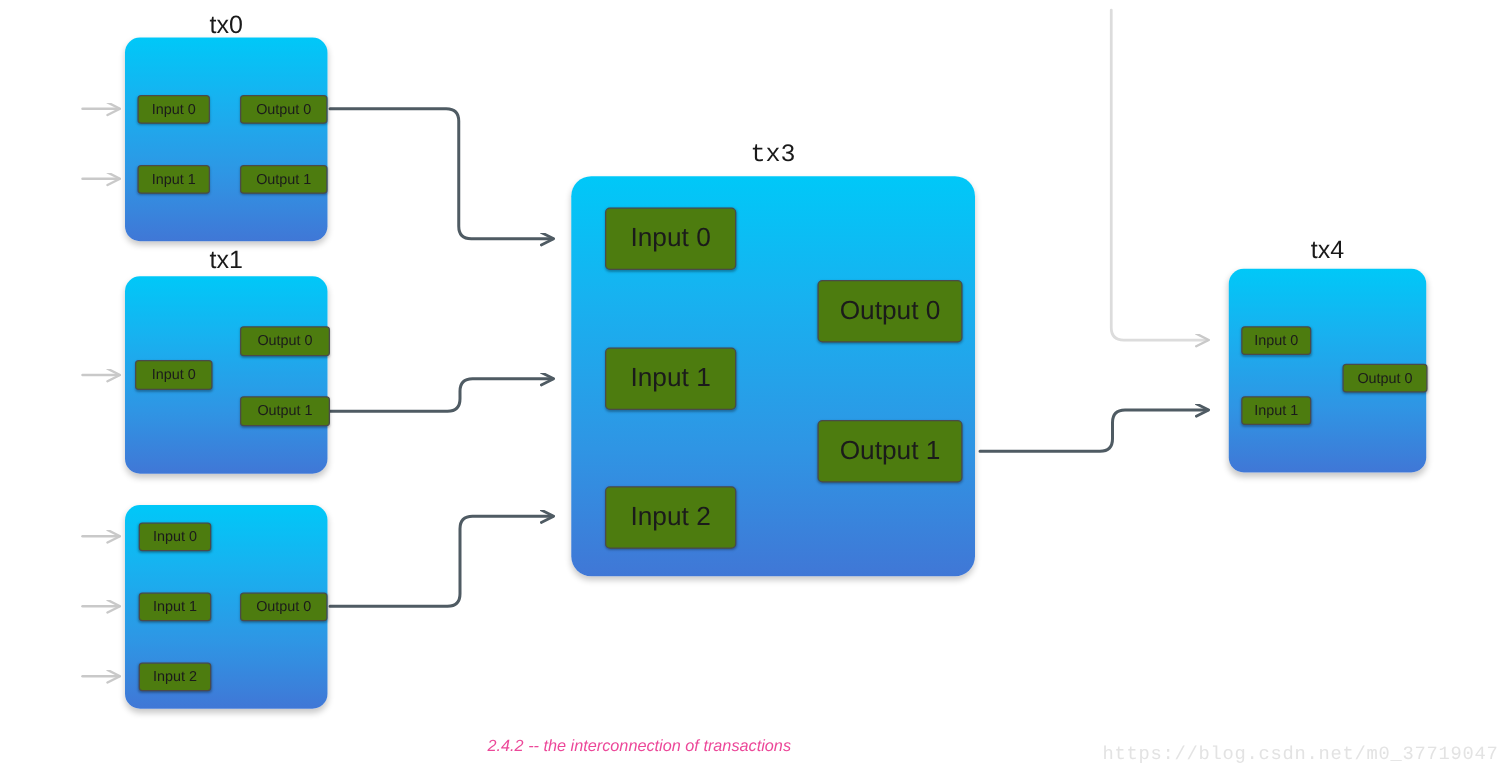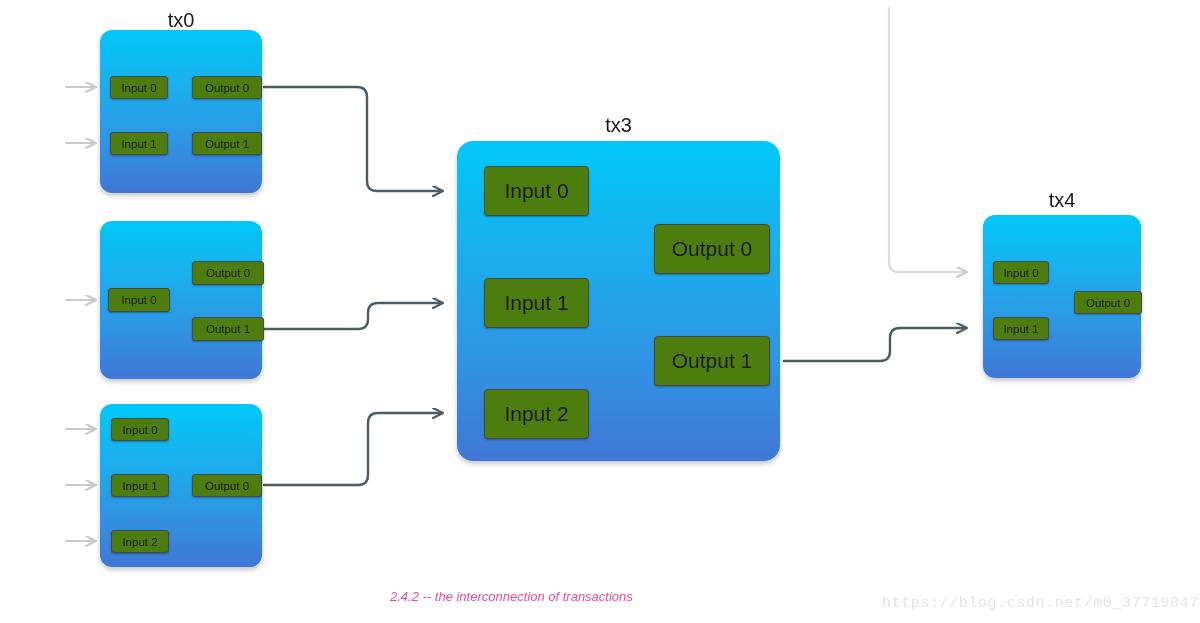--- a/index.html
+++ b/index.html
@@ -113,32 +113,33 @@
     <path d="M784,361 L880,361 Q890,361 890,351 L890,338 Q890,328 900,328 L966,328" fill="none" stroke="#4f5b63" stroke-width="2.4" stroke-linecap="round" stroke-linejoin="round" marker-end="url(#arrowDark)"></path>
   </svg>
 
   <div class="tx-label" style="left:100px; top:10px; width:162px;">tx0</div>
   <div class="tx" style="left:100px; top:30px; width:162px; height:163px;"></div>
   <div class="port small" style="left:110px; top:76px; width:58px; height:23px;">Input 0</div>
   <div class="port small" style="left:110px; top:132px; width:58px; height:23px;">Input 1</div>
   <div class="port small" style="left:192px; top:76px; width:70px; height:23px;">Output 0</div>
   <div class="port small" style="left:192px; top:132px; width:70px; height:23px;">Output 1</div>
 
+  <div class="tx-label" style="left:100px; top:198px; width:162px;">tx1</div>
   <div class="tx" style="left:100px; top:221px; width:162px; height:158px;"></div>
   <div class="port small" style="left:108px; top:288px; width:62px; height:24px;">Input 0</div>
   <div class="port small" style="left:192px; top:261px; width:72px; height:24px;">Output 0</div>
   <div class="port small" style="left:192px; top:317px; width:72px; height:24px;">Output 1</div>
 
   <div class="tx" style="left:100px; top:404px; width:162px; height:163px;"></div>
   <div class="port small" style="left:111px; top:418px; width:58px; height:23px;">Input 0</div>
   <div class="port small" style="left:111px; top:474px; width:58px; height:23px;">Input 1</div>
   <div class="port small" style="left:111px; top:530px; width:58px; height:23px;">Input 2</div>
   <div class="port small" style="left:192px; top:474px; width:70px; height:23px;">Output 0</div>
 
-  <div class="tx-label" style="left:457px; top:115px; width:323px;">tx3</div>
+  <div class="tx-label" style="left:457px; top:115px; width:323px;font-family:Liberation Mono, monospace;">tx3</div>
   <div class="tx" style="left:457px; top:141px; width:323px; height:320px; border-radius:16px;"></div>
   <div class="port big" style="left:484px; top:166px; width:105px; height:50px; border-radius:4px;">Input 0</div>
   <div class="port big" style="left:484px; top:278px; width:105px; height:50px; border-radius:4px;">Input 1</div>
   <div class="port big" style="left:484px; top:389px; width:105px; height:50px; border-radius:4px;">Input 2</div>
   <div class="port big" style="left:654px; top:224px; width:116px; height:50px; border-radius:4px;">Output 0</div>
   <div class="port big" style="left:654px; top:336px; width:116px; height:50px; border-radius:4px;">Output 1</div>
 
   <div class="tx-label" style="left:983px; top:190px; width:158px;">tx4</div>
   <div class="tx" style="left:983px; top:215px; width:158px; height:163px;"></div>
   <div class="port small" style="left:993px; top:261px; width:56px; height:23px;">Input 0</div>

